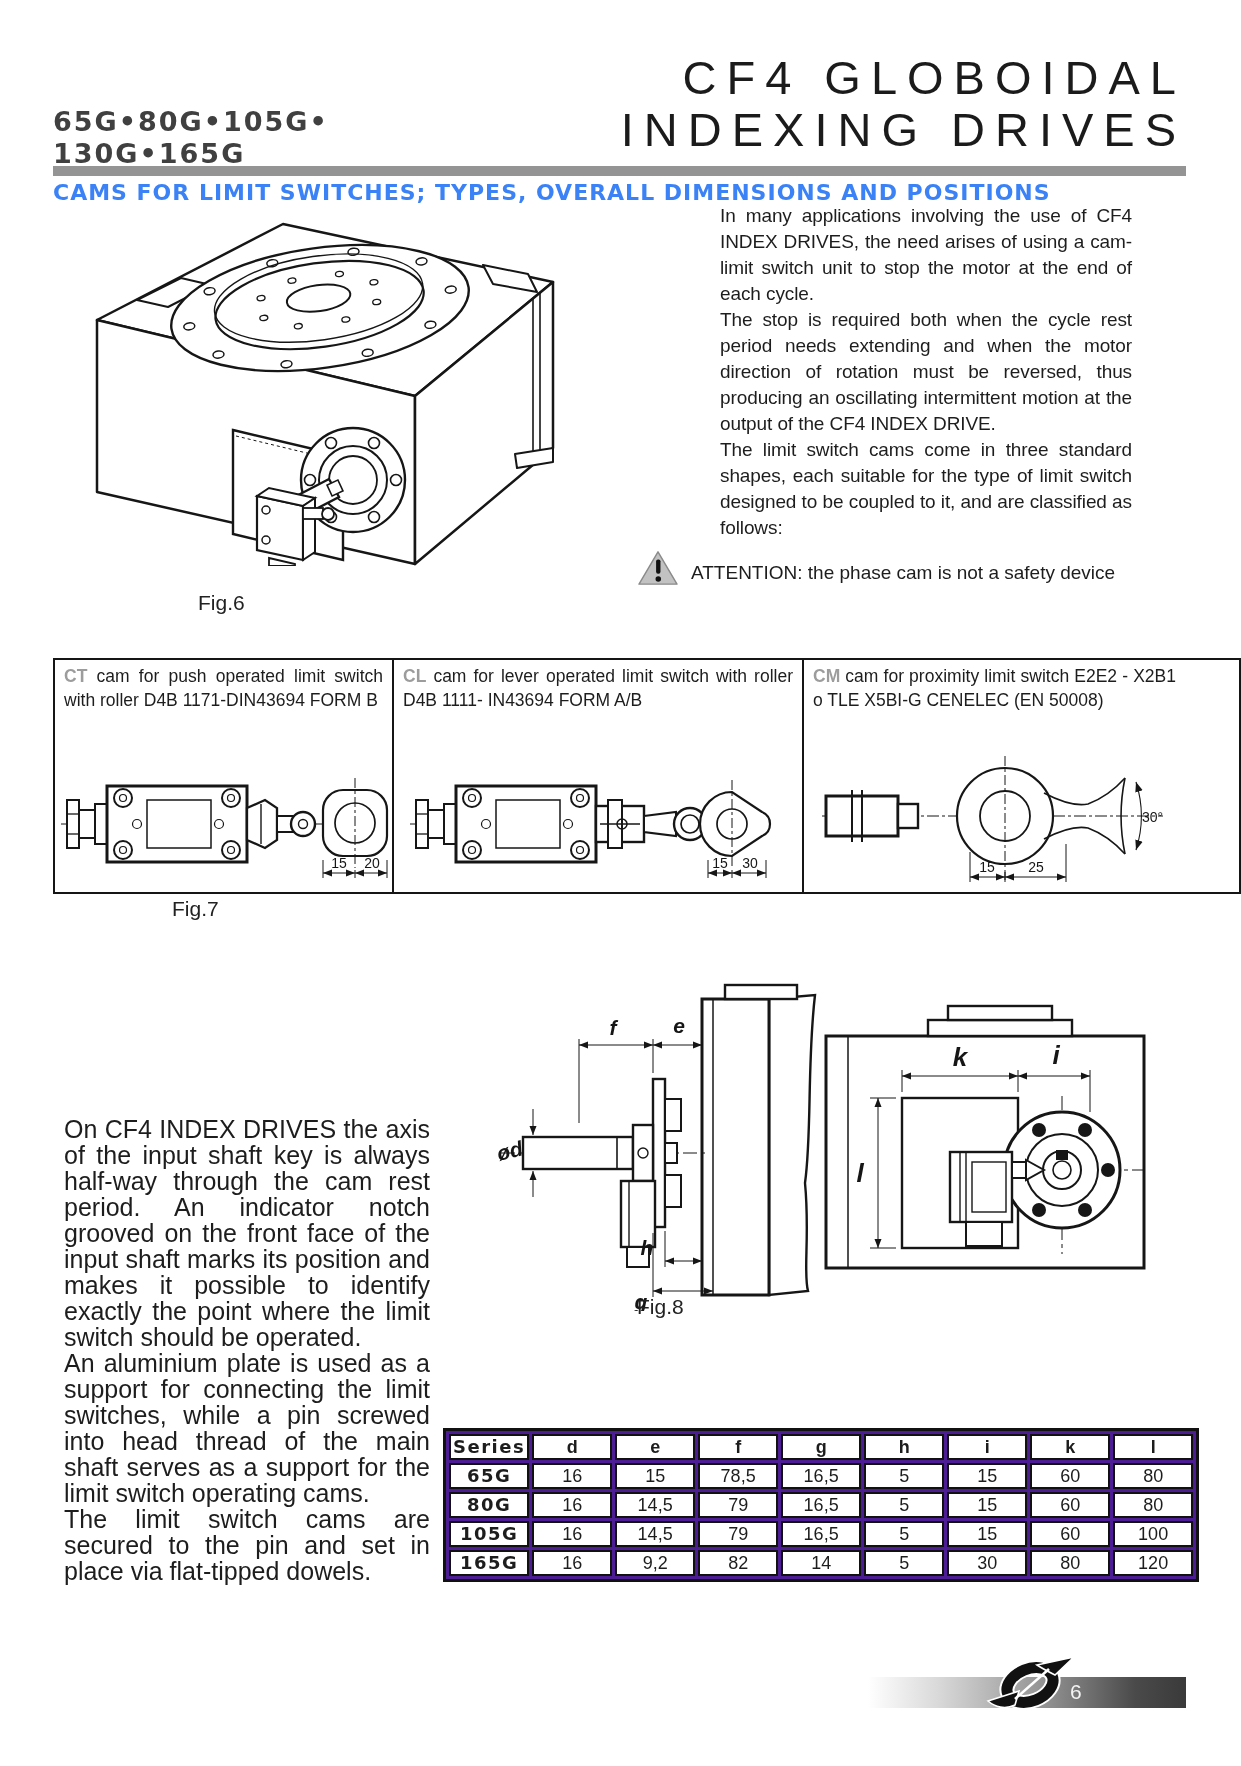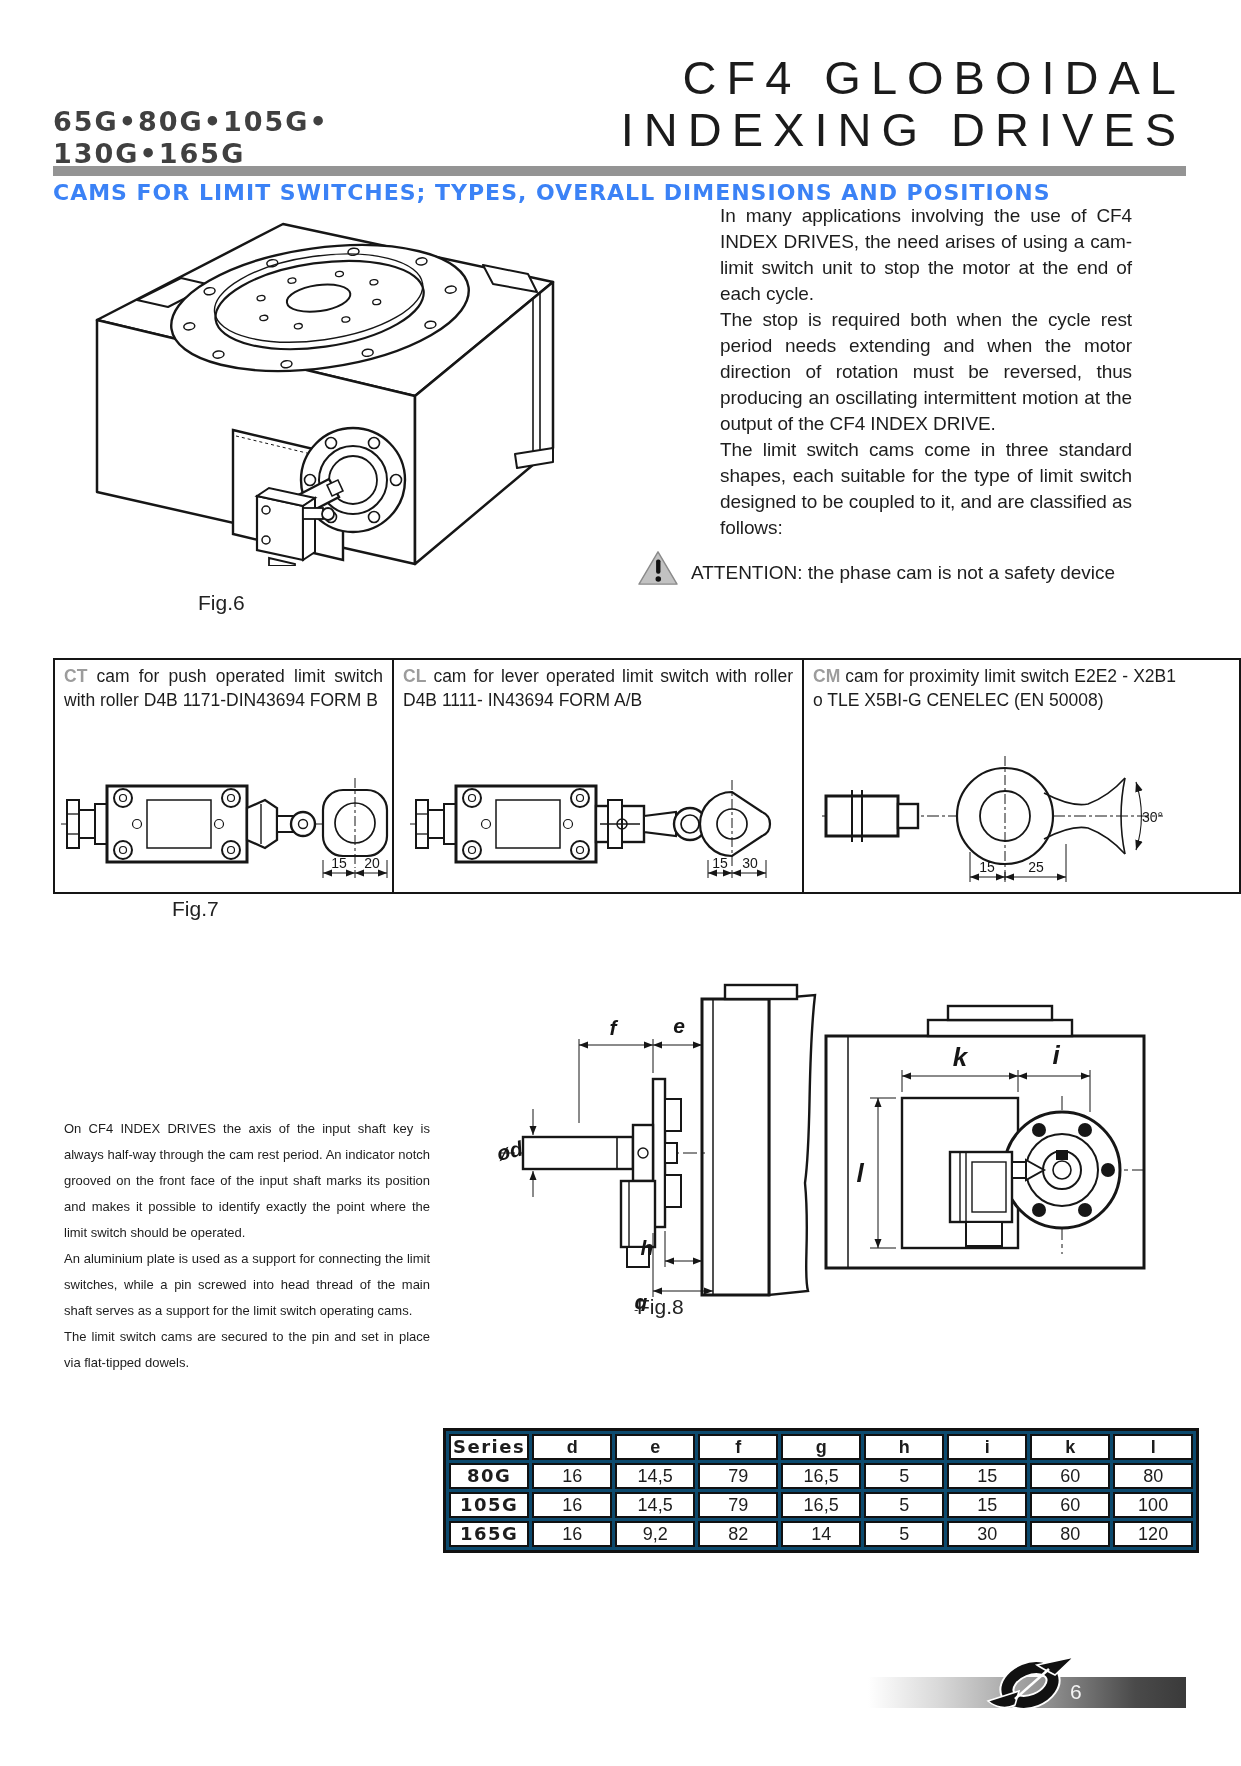--- a/index.html
+++ b/index.html
@@ -15,37 +15,37 @@
   #gray-bar{left:53px;top:166px;width:1133px;height:10px;background:#949494;}
   #section-title{left:53px;top:180px;font-size:22px;font-weight:bold;color:#3b82f6;
     letter-spacing:1px;font-family:"DejaVu Sans", sans-serif;}
 
   
   .jtext{ text-align:justify;}
   #intro-col{left:720px;top:203px;width:412px;font-size:19px;line-height:26px;letter-spacing:-0.1px;}
   #intro-col p{margin:0;}
   #attention-row{left:637px;top:541px;width:550px;height:46px;display:flex;align-items:flex-end;}
   #attention-text{margin-left:12px;font-size:19px;line-height:24px;padding-bottom:2px;}
-  #left-col2{left:64px;top:1116px;width:366px;font-size:13px;line-height:26px;}
+  #left-col2{left:64px;top:1116px;width:366px;font-size:25px;line-height:26px;}
   #left-col2 p{margin:0;}
 
   .fig-label{font-size:21px;color:#222;}
 
   
   #fig7-box{left:53px;top:658px;width:1188px;height:236px;border:2.5px solid #151515;
     display:flex;box-sizing:border-box;}
   .fig7-panel{box-sizing:border-box;padding:5px 9px 0 9px;position:relative;}
   .fig7-panel + .fig7-panel{border-left:2.5px solid #151515;}
   .fig7-panel p{margin:0;font-size:17.5px;line-height:23.5px;}
   .cam-code{color:#9c9c9c;font-weight:bold;}
   .fig7-drawing{position:absolute;}
 
   
   #dim-table-wrap{left:443px;top:1428px;}
-  .dim-table{border-collapse:separate;border-spacing:3px;border:3px solid #111;background:#0c4a6e;}
+  .dim-table{border-collapse:separate;border-spacing:3px;border:3px solid #111;background:#4c1d95;}
   .dim-table th,.dim-table td{border:2.6px solid #111;text-align:center;font-size:18px;
      line-height:20px;padding:1px 2px;min-width:72px;background:#fff;}
   .dim-table th{font-weight:bold;}
   .series-head,.series-col{font-weight:bold;letter-spacing:1.5px;min-width:84px;
      font-family:"DejaVu Sans", sans-serif;font-size:17px;}
 
   
   #footer-bar{left:868px;top:1677px;width:318px;height:31px;
     background:linear-gradient(to right,#ffffff 0%,#d9d9d9 22%,#8d8d8d 58%,#4a4a4a 84%,#3a3a3a 100%);}
   #page-number{left:1070px;top:1680px;font-size:21px;color:#f4f4f4;letter-spacing:1px;}
@@ -433,20 +433,31 @@
           <th>e</th>
           <th>f</th>
           <th>g</th>
           <th>h</th>
           <th>i</th>
           <th>k</th>
           <th>l</th>
         </tr>
       </thead>
       <tbody>
+          <tr>
+            <td class="series-col">65G</td>
+            <td>16</td>
+            <td>15</td>
+            <td>78,5</td>
+            <td>16,5</td>
+            <td>5</td>
+            <td>15</td>
+            <td>60</td>
+            <td>80</td>
+          </tr>
           <tr>
             <td class="series-col">80G</td>
             <td>16</td>
             <td>14,5</td>
             <td>79</td>
             <td>16,5</td>
             <td>5</td>
             <td>15</td>
             <td>60</td>
             <td>80</td>

